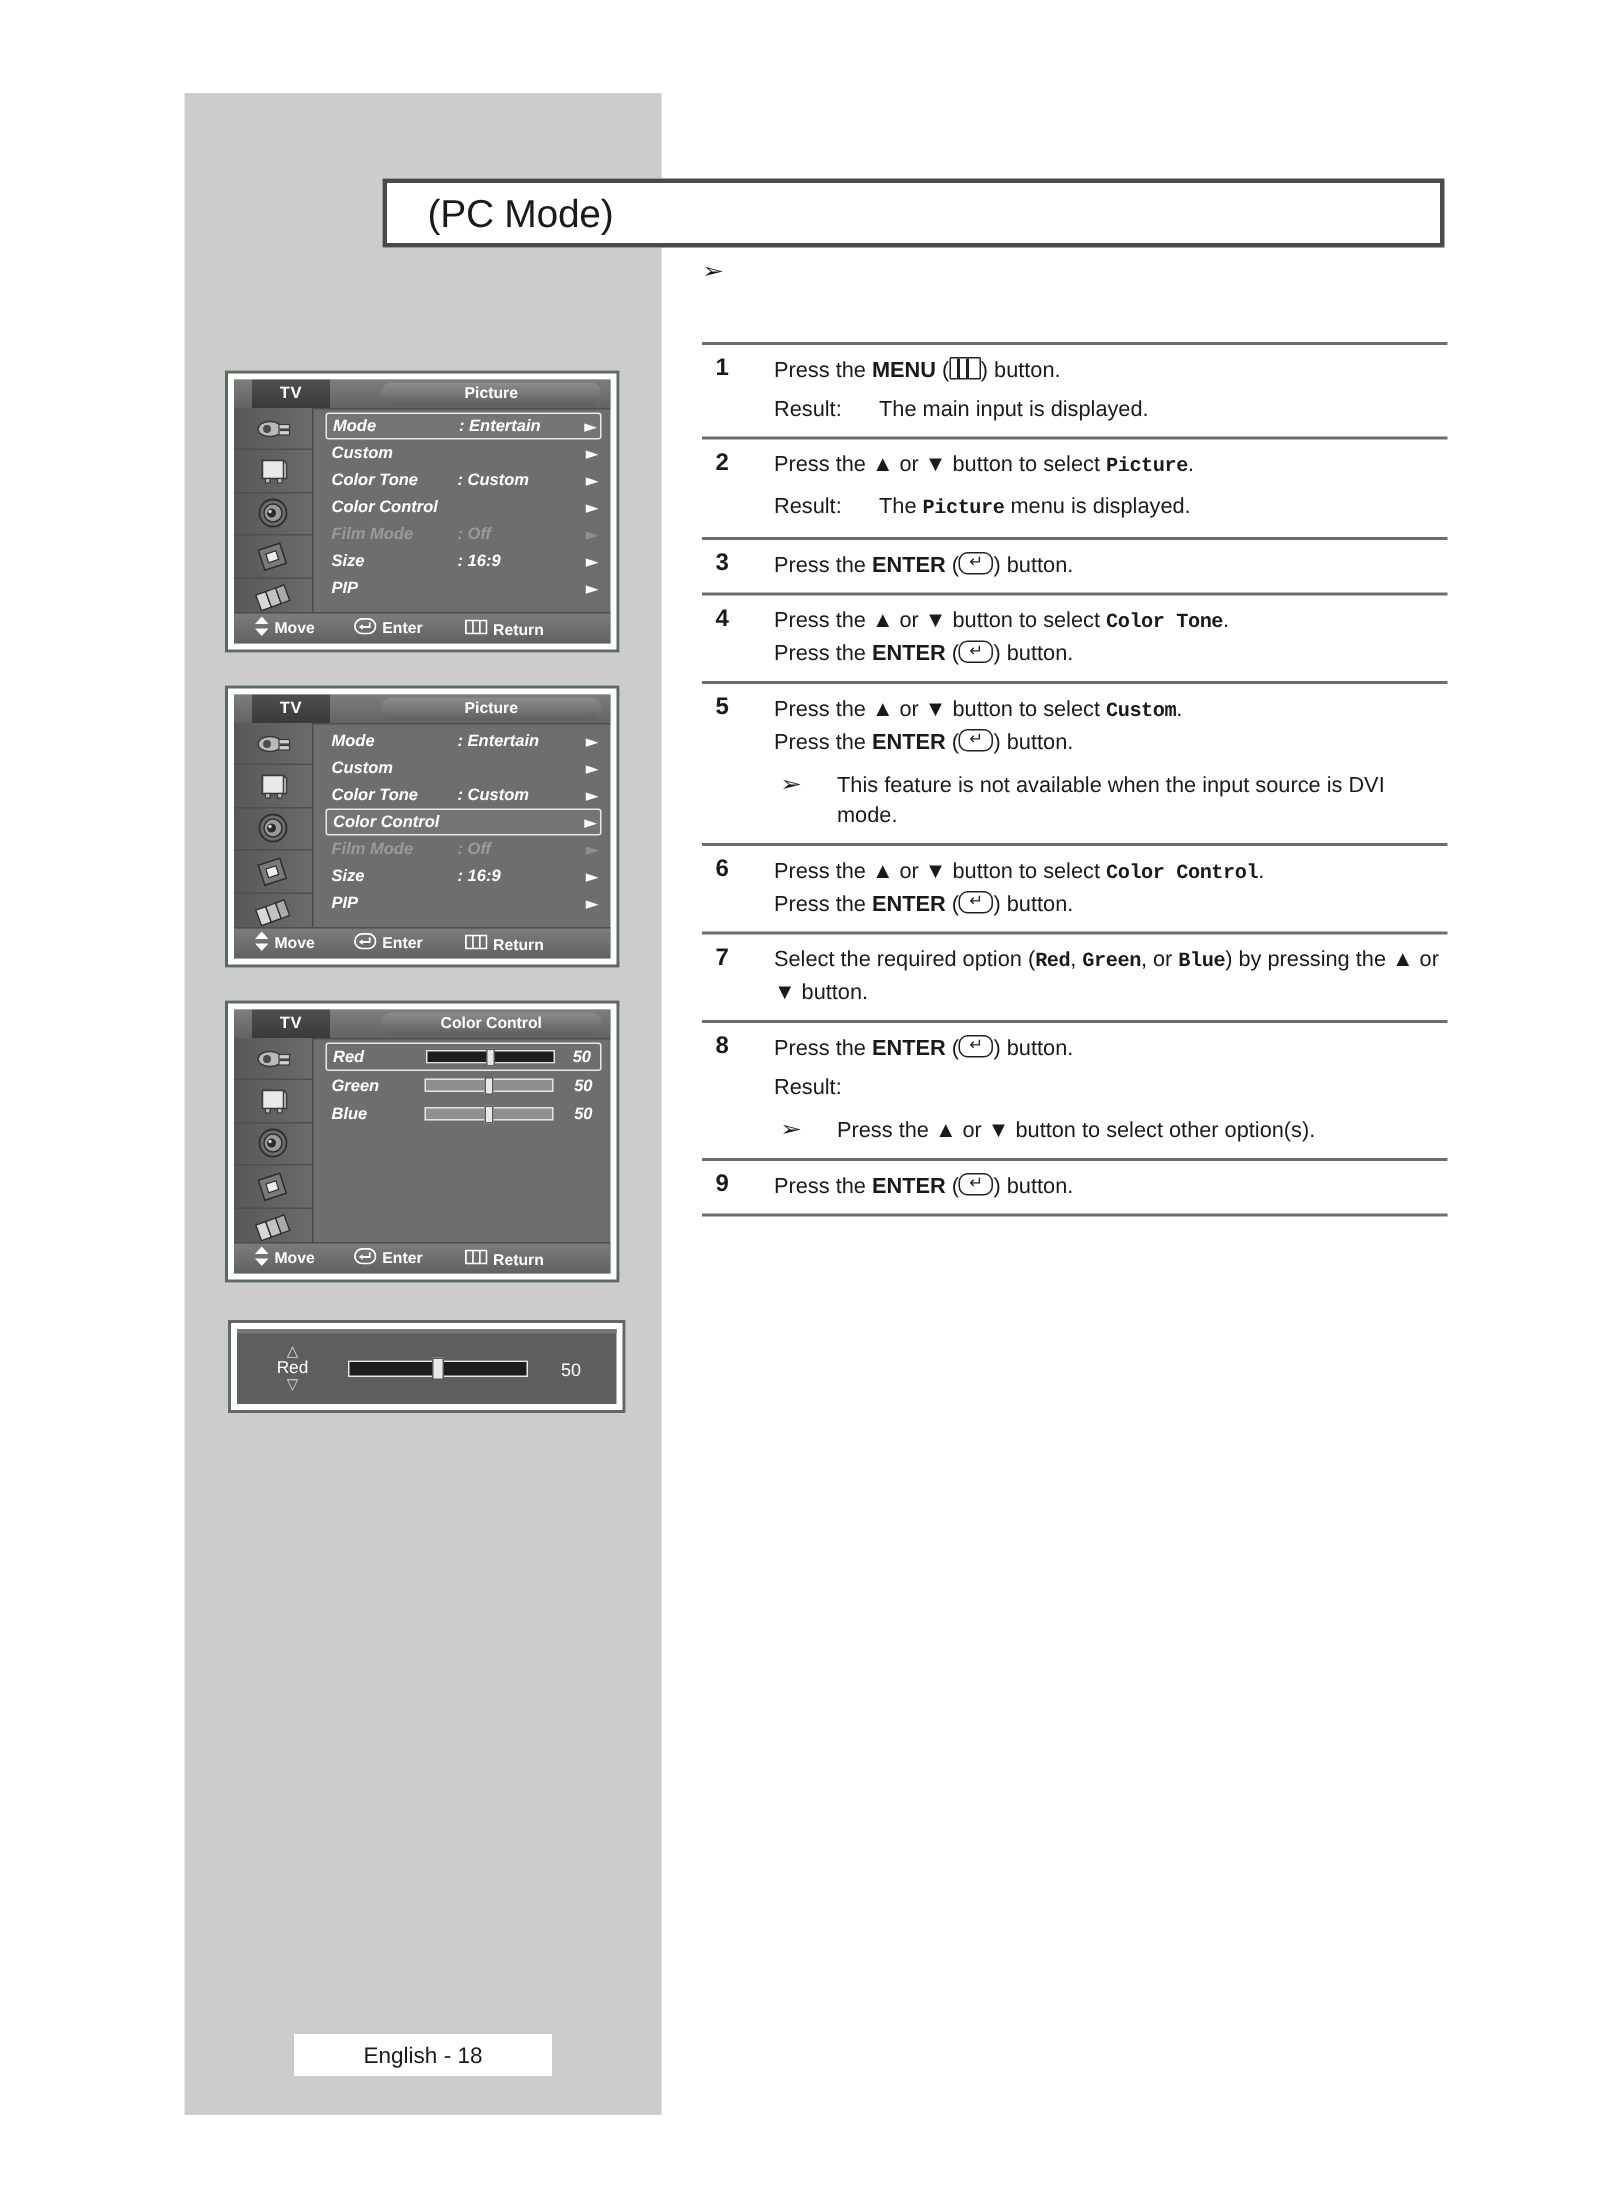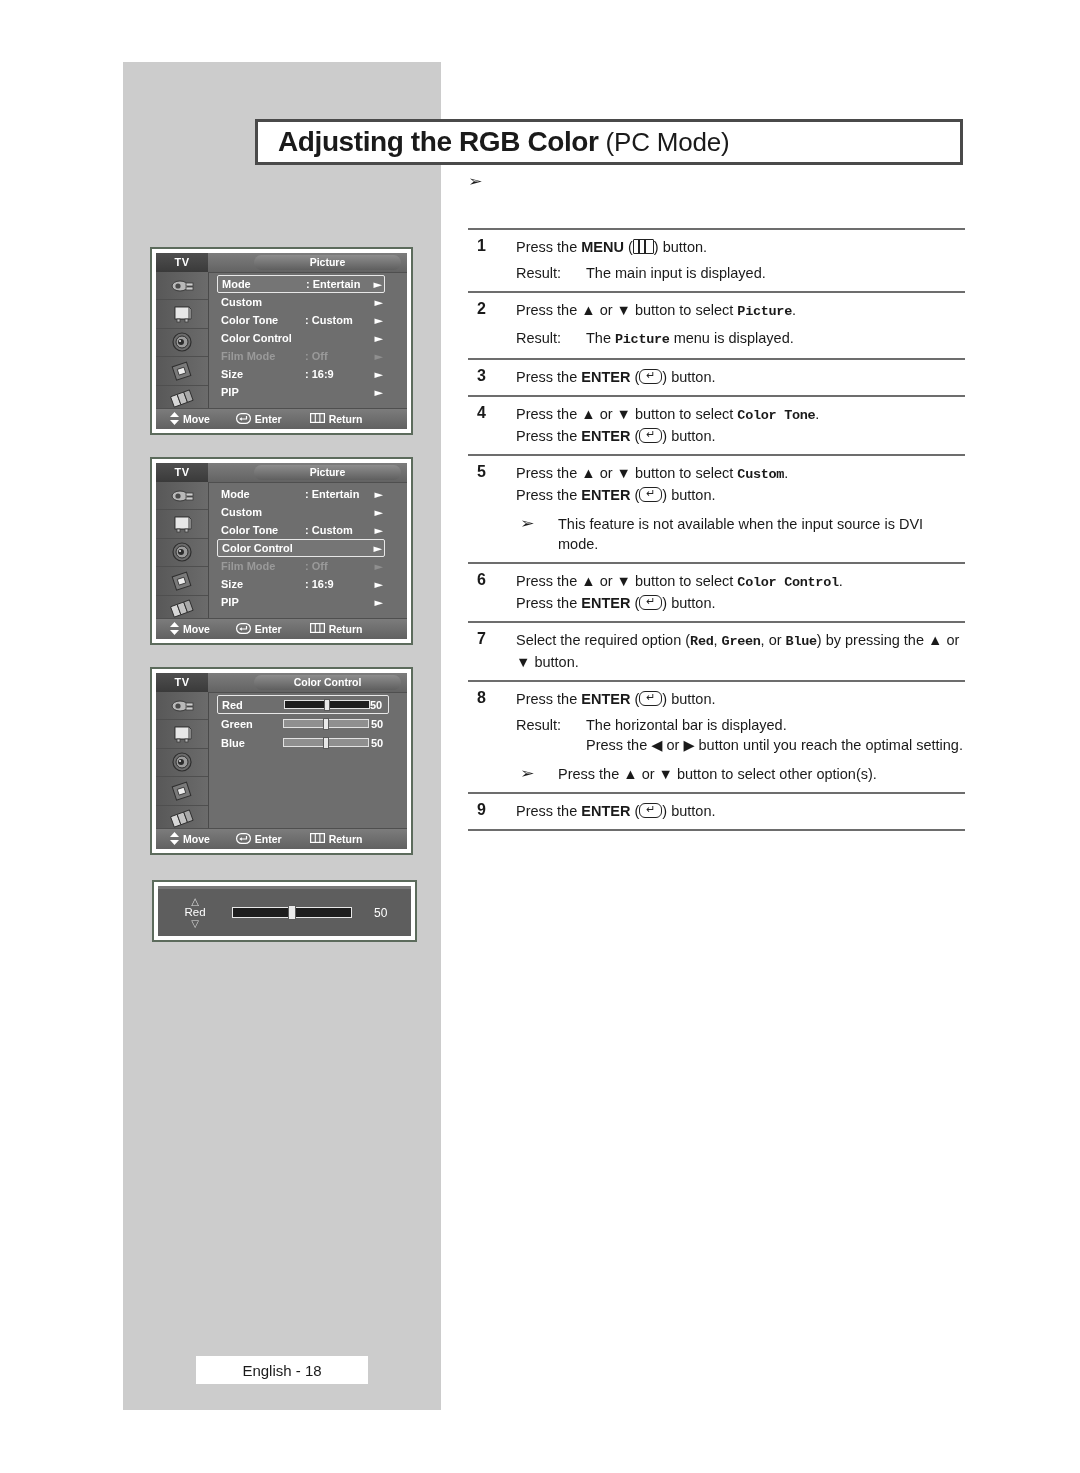--- a/index.html
+++ b/index.html
@@ -189,20 +189,21 @@
     position: relative;
     overflow: hidden;
   }
   .osd-titlebar {
     height: 19px;
     background: linear-gradient(to bottom, #7d7d7d 0%, #636363 100%);
     position: relative;
     display: flex;
     align-items: center;
     border-bottom: 1px solid #4f4f4f;
+    padding-left: 12px;
   }
   .osd-tv {
     width: 52px;
     text-align: center;
     color: #ffffff;
     font-size: 11px;
     font-weight: bold;
     background: linear-gradient(to bottom, #4f4f4f 0%, #3a3a3a 100%);
     height: 100%;
     line-height: 19px;
@@ -240,22 +241,23 @@
     border-bottom: 1px solid #4f4f4f;
     display: flex;
     align-items: center;
     justify-content: center;
   }
   .rail-cell:last-child { border-bottom: none; }
   .rail-cell svg { display: block; }
 
   .osd-list {
     flex: 1;
-    padding: 3px 22px 0 8px;
-    box-sizing: border-box;
+    padding: 3px 6px 0 8px;
+    box-sizing: border-box;
+    font-style: italic;
   }
   .osd-row {
     height: 18px;
     display: flex;
     align-items: center;
     color: #ffffff;
     font-size: 11px;
     font-weight: bold;
     box-sizing: border-box;
     padding: 0 2px 0 4px;
@@ -407,21 +409,20 @@
     font-size: 15px;
     font-weight: normal;
   }
 </style>
 </head>
 <body>
 
 <div class="gray-panel"></div>
 
 <div class="title-box">
-  <span class="title-main">Adjusting the RGB Color</span>
   <span class="title-sub">(PC Mode)</span>
 </div>
 
 <div class="top-note">
   <span class="arrowbullet">➢</span>
 </div>
 
 <div class="steps">
 
   <div class="rule"></div>
@@ -503,24 +504,20 @@
   </div>
 
   <div class="rule"></div>
 
   <div class="step">
     <div class="step-num">8</div>
     <div class="step-body">
       <p class="step-line"><span>Press the </span><b>ENTER</b> (<span class="ico ico-enter">↵</span>)<span> button.</span></p>
       <div class="result-row">
         <span class="result-label">Result:</span>
-        <span class="result-text">
-          <span>The horizontal bar is displayed.</span><br>
-          <span>Press the ◀ or ▶ button until you reach the optimal setting.</span>
-        </span>
       </div>
       <div class="note-row">
         <span class="arrowbullet">➢</span>
         <span class="note-text">Press the ▲ or ▼ button to select other option(s).</span>
       </div>
     </div>
   </div>
 
   <div class="rule"></div>
 

